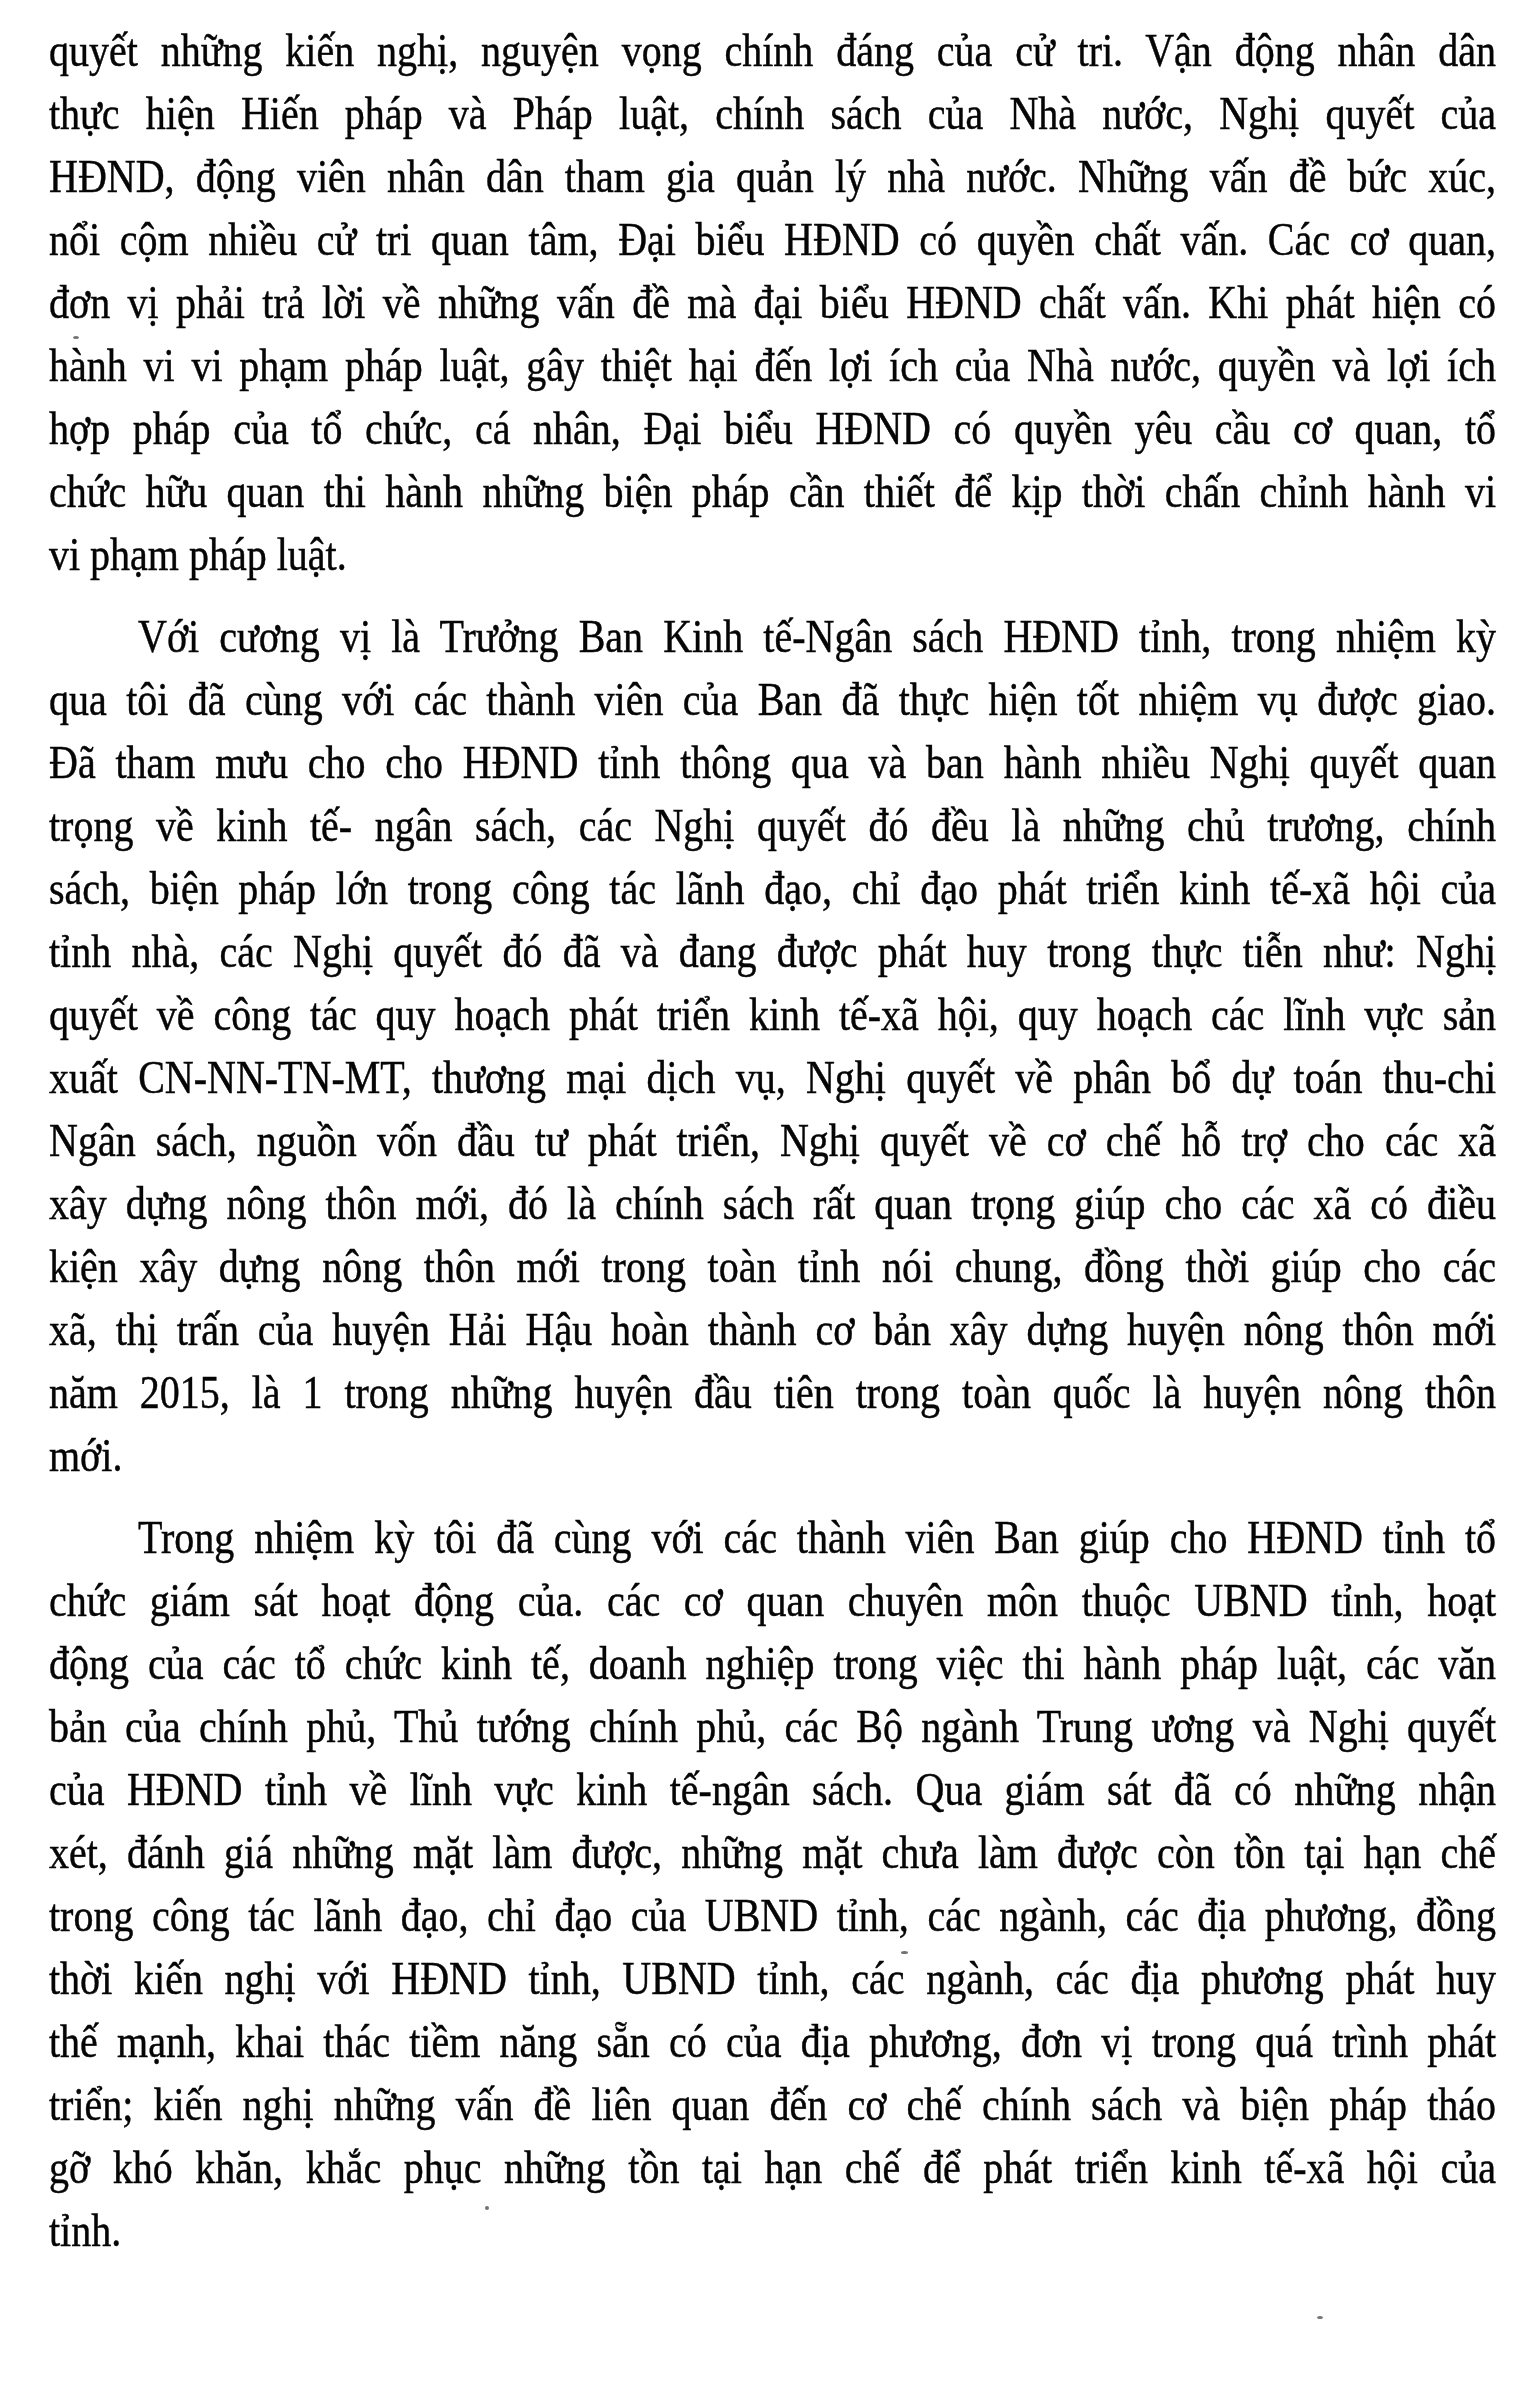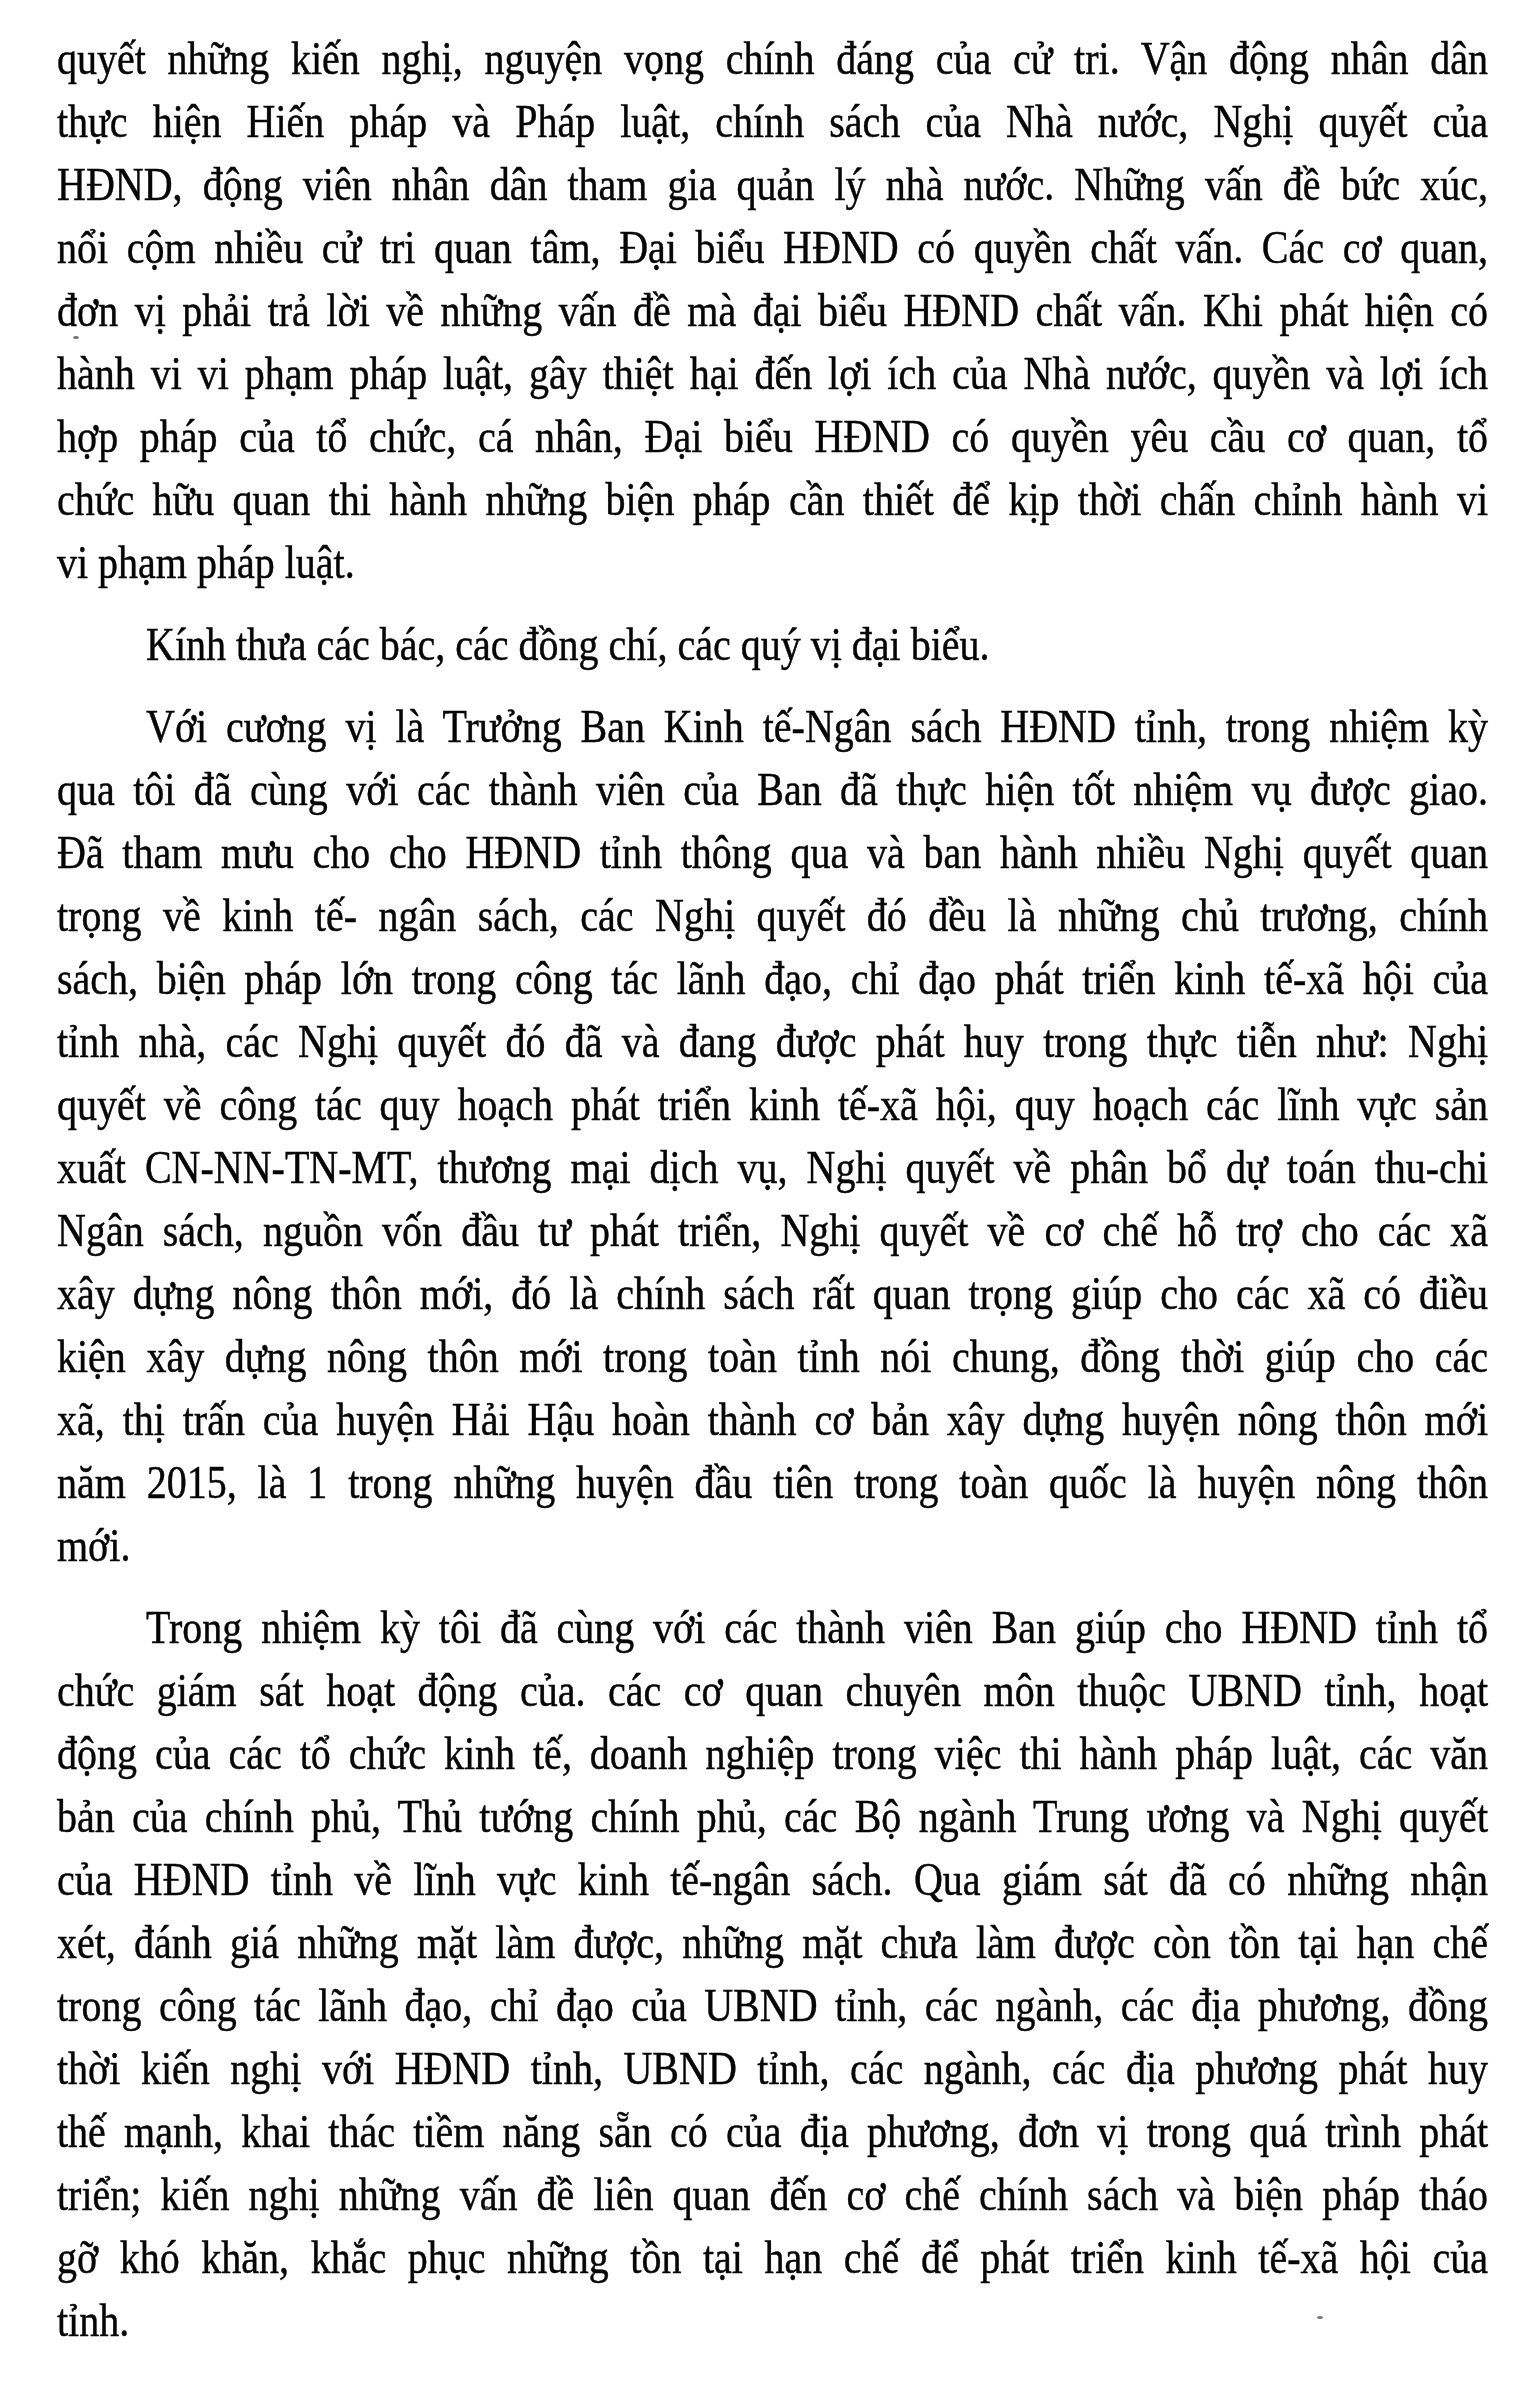--- a/index.html
+++ b/index.html
@@ -15,21 +15,21 @@
     background: #ffffff;
     color: #050505;
     font-family: "Liberation Serif", "DejaVu Serif", serif;
     font-size: 40px;
     line-height: 63px;
     box-sizing: border-box;
     padding: 19px 24px 0 49px;
     overflow: hidden;
   }
   .doc-body { width: 100%; }
-  .paragraph { margin: 8px; }
+  .paragraph { margin: 0; }
   .paragraph + .paragraph { margin-top: 19px; }
   .line {
     text-align: justify;
     text-align-last: justify;
     height: 63px;
     white-space: nowrap;
     -webkit-text-stroke: 0.4px #050505;
     transform: scaleY(1.15);
     transform-origin: 50% 55%;
   }
@@ -52,23 +52,20 @@
       <div class="paragraph">
         <div class="line">quyết những kiến nghị, nguyện vọng chính đáng của cử tri. Vận động nhân dân</div>
         <div class="line">thực hiện Hiến pháp và Pháp luật, chính sách của Nhà nước, Nghị quyết của</div>
         <div class="line">HĐND, động viên nhân dân tham gia quản lý nhà nước. Những vấn đề bức xúc,</div>
         <div class="line">nổi cộm nhiều cử tri quan tâm, Đại biểu HĐND có quyền chất vấn. Các cơ quan,</div>
         <div class="line">đơn vị phải trả lời về những vấn đề mà đại biểu HĐND chất vấn. Khi phát hiện có</div>
         <div class="line">hành vi vi phạm pháp luật, gây thiệt hại đến lợi ích của Nhà nước, quyền và lợi ích</div>
         <div class="line">hợp pháp của tổ chức, cá nhân, Đại biểu HĐND có quyền yêu cầu cơ quan, tổ</div>
         <div class="line">chức hữu quan thi hành những biện pháp cần thiết để kịp thời chấn chỉnh hành vi</div>
         <div class="line last">vi phạm pháp luật.</div>
-      </div>
-      <div class="paragraph indented">
-        <div class="line last">Kính thưa các bác, các đồng chí, các quý vị đại biểu.</div>
       </div>
       <div class="paragraph indented">
         <div class="line">Với cương vị là Trưởng Ban Kinh tế-Ngân sách HĐND tỉnh, trong nhiệm kỳ</div>
         <div class="line">qua tôi đã cùng với các thành viên của Ban đã thực hiện tốt nhiệm vụ được giao.</div>
         <div class="line">Đã tham mưu cho cho HĐND tỉnh thông qua và ban hành nhiều Nghị quyết quan</div>
         <div class="line">trọng về kinh tế- ngân sách, các Nghị quyết đó đều là những chủ trương, chính</div>
         <div class="line">sách, biện pháp lớn trong công tác lãnh đạo, chỉ đạo phát triển kinh tế-xã hội của</div>
         <div class="line">tỉnh nhà, các Nghị quyết đó đã và đang được phát huy trong thực tiễn như: Nghị</div>
         <div class="line">quyết về công tác quy hoạch phát triển kinh tế-xã hội, quy hoạch các lĩnh vực sản</div>
         <div class="line">xuất CN-NN-TN-MT, thương mại dịch vụ, Nghị quyết về phân bổ dự toán thu-chi</div>

